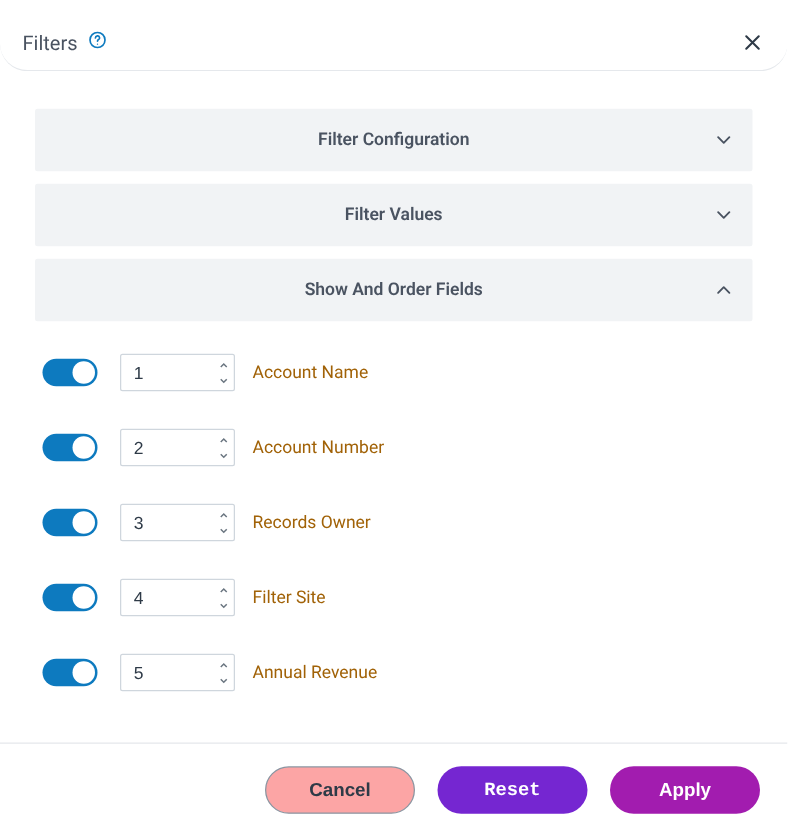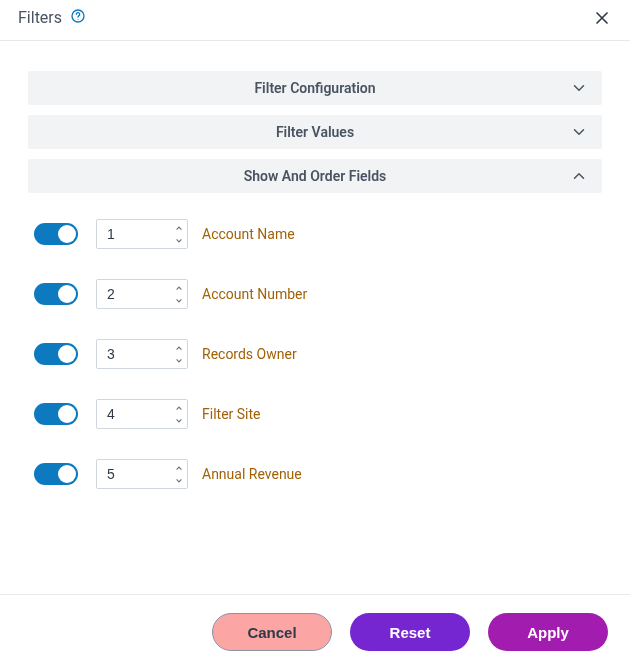--- a/index.html
+++ b/index.html
@@ -6,22 +6,24 @@
     body {
       font-family: -apple-system, BlinkMacSystemFont, "Segoe UI", Roboto, Helvetica, Arial, sans-serif;
       background: #fff;
       width: 630px;
       height: 669px;
       position: relative;
       overflow: hidden;
     }
     .header {
       display: flex;
-      padding: 8px 18px 12px 18px;
+      align-items: center;
+      padding: 24px 18px 12px 18px;
       border-bottom: 1px solid #e5e8ec;
+      border-radius: 22px;
     }
     .header-title {
       font-size: 16px;
       color: #4a5361;
       font-weight: 400;
       margin-right: 8px;
     }
     .help-icon {
       width: 16px;
       height: 16px;
@@ -38,21 +40,21 @@
       padding: 30px 28px 0 28px;
     }
     .accordion {
       background: #f1f3f5;
       border-radius: 2px;
       margin-bottom: 10px;
       position: relative;
       display: flex;
       align-items: center;
       justify-content: center;
-      height: 34px;
+      height: 50px;
       cursor: pointer;
     }
     .accordion-title {
       font-size: 14px;
       font-weight: 600;
       color: #4a5361;
     }
     .chevron {
       position: absolute;
       right: 14px;
@@ -153,20 +155,21 @@
       border: none;
     }
     .btn-cancel {
       background: #fca5a5;
       border: 1px solid #8b95a1;
       color: #2e3a47;
     }
     .btn-reset {
       background: #7526d1;
       color: #fff;
+      font-family: Liberation Mono, monospace;
     }
     .btn-apply {
       background: #a21caf;
       color: #fff;
     }
   </style>
 </head>
 <body>
 
 <div class="header">

